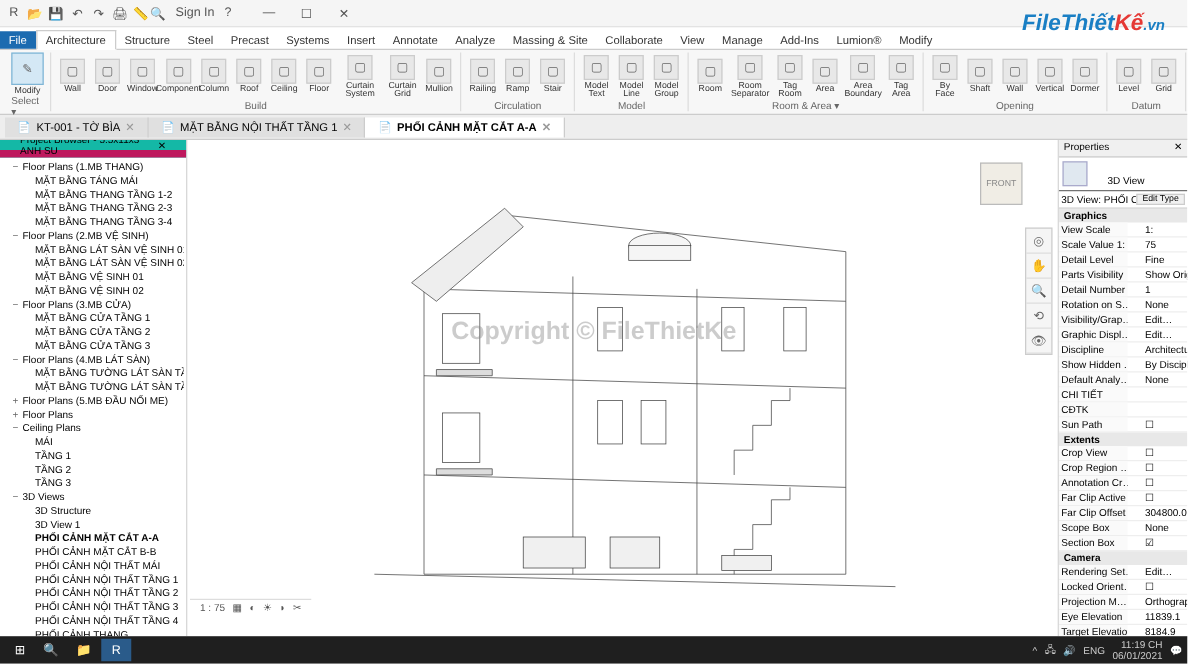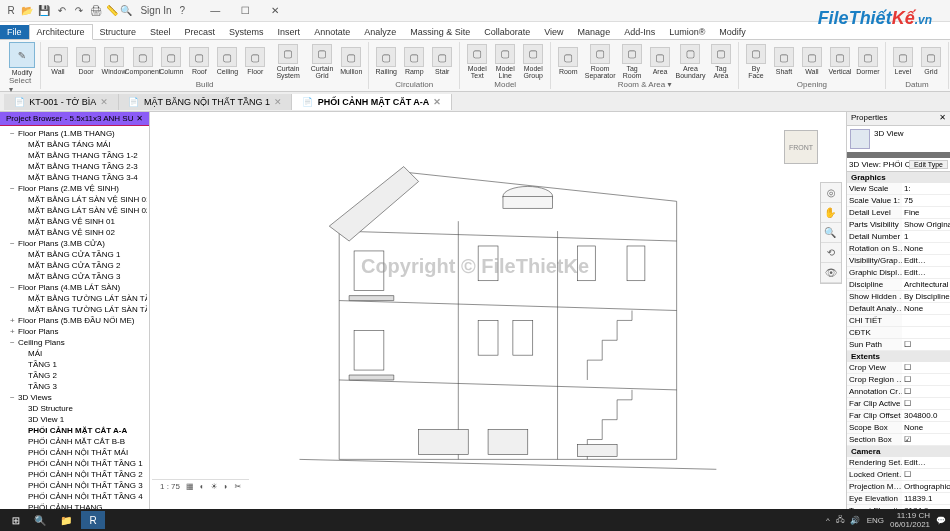--- a/index.html
+++ b/index.html
@@ -35,42 +35,42 @@
 .doctabs { height: 20px; background: #eee; display: flex; align-items: center; padding-left: 4px; border-bottom: 1px solid #ccc; }
 .doctab { padding: 3px 10px; font-size: 9px; border-right: 1px solid #ccc; background: #e0e0e0; display: flex; align-items: center; gap: 4px; }
 .doctab.active { background: #fff; font-weight: bold; }
 .doctab .close { color: #999; }
 
 
 .main { display: flex; height: 397px; }
 
 
 .browser { width: 150px; border-right: 1px solid #ccc; overflow: hidden; font-size: 8px; background: #fff; }
-.browser .hdr { height: 14px; background: #8b5cf6; padding: 1px 6px; font-size: 8px; border-bottom: 1px solid #be185d; display: flex; align-items: center; justify-content: space-between; }
+.browser .hdr { height: 14px; background: #14b8a6; padding: 1px 16px; font-size: 8px; border-bottom: 6px solid #be185d; display: flex; align-items: center; justify-content: space-between; }
 .tree { padding: 2px; line-height: 11px; }
 .tree .node { white-space: nowrap; overflow: hidden; }
 .tree .l1 { padding-left: 8px; }
 .tree .l2 { padding-left: 18px; }
 .tree .exp { display: inline-block; width: 8px; color: #666; }
 .tree .bold { font-weight: bold; }
 
 
 .canvas { flex: 1; background: #fff; position: relative; }
 .canvas svg { width: 100%; height: 100%; }
 .viewcube { position: absolute; top: 10px; right: 20px; width: 50px; height: 50px; }
 .viewcube .cube { width: 34px; height: 34px; background: #f0ede5; border: 1px solid #bbb; display: flex; align-items: center; justify-content: center; font-size: 7px; color: #888; margin: 8px; }
 .navbar { position: absolute; top: 70px; right: 4px; width: 22px; background: #f5f5f5; border: 1px solid #ccc; display: flex; flex-direction: column; }
 .navbar span { height: 20px; display: flex; align-items: center; justify-content: center; color: #666; border-bottom: 1px solid #ddd; }
 
 
 .props { width: 104px; border-left: 1px solid #ccc; background: #fff; font-size: 8px; overflow: hidden; }
 .props .hdr { height: 14px; background: #f0f0f0; padding: 1px 4px; border-bottom: 1px solid #ccc; display: flex; justify-content: space-between; }
-.props .selector { padding: 3px; display: flex; align-items: flex-start; gap: 4px; border-bottom: 6px solid #737373; }
+.props .selector { padding: 3px; display: flex; align-items: flex-end; gap: 16px; border-bottom: 1px solid #737373; }
 .props .selector .ico { width: 20px; height: 20px; background: #e0e8f0; border: 1px solid #aac; }
-.props .row { display: flex; border-bottom: 1px solid #eee; }
+.props .row { display: flex; border-bottom: 1px solid #eee; gap: 12px; }
 .props .row .k { width: 55px; padding: 1px 2px; background: #fafafa; overflow: hidden; white-space: nowrap; }
 .props .row .v { flex: 1; padding: 1px 2px; overflow: hidden; white-space: nowrap; }
 .props .section { background: #e8e8e8; padding: 1px 4px; font-weight: bold; }
 .props .typerow { display: flex; padding: 2px; border-bottom: 1px solid #ccc; }
 .props .typerow .tn { flex: 1; overflow: hidden; white-space: nowrap; }
 .props .btn-edit { background: #f0f0f0; border: 1px solid #ccc; padding: 0 4px; font-size: 7px; }
 
 
 .statusbar { height: 16px; background: #f0f0f0; border-top: 1px solid #ccc; font-size: 8px; display: flex; align-items: center; padding: 0 4px; color: #555; }
 .viewctrl { height: 14px; background: #fff; border-top: 1px solid #ddd; font-size: 8px; display: flex; align-items: center; padding: 0 8px; gap: 6px; color: #555; position: absolute; bottom: 38px; left: 152px; }

